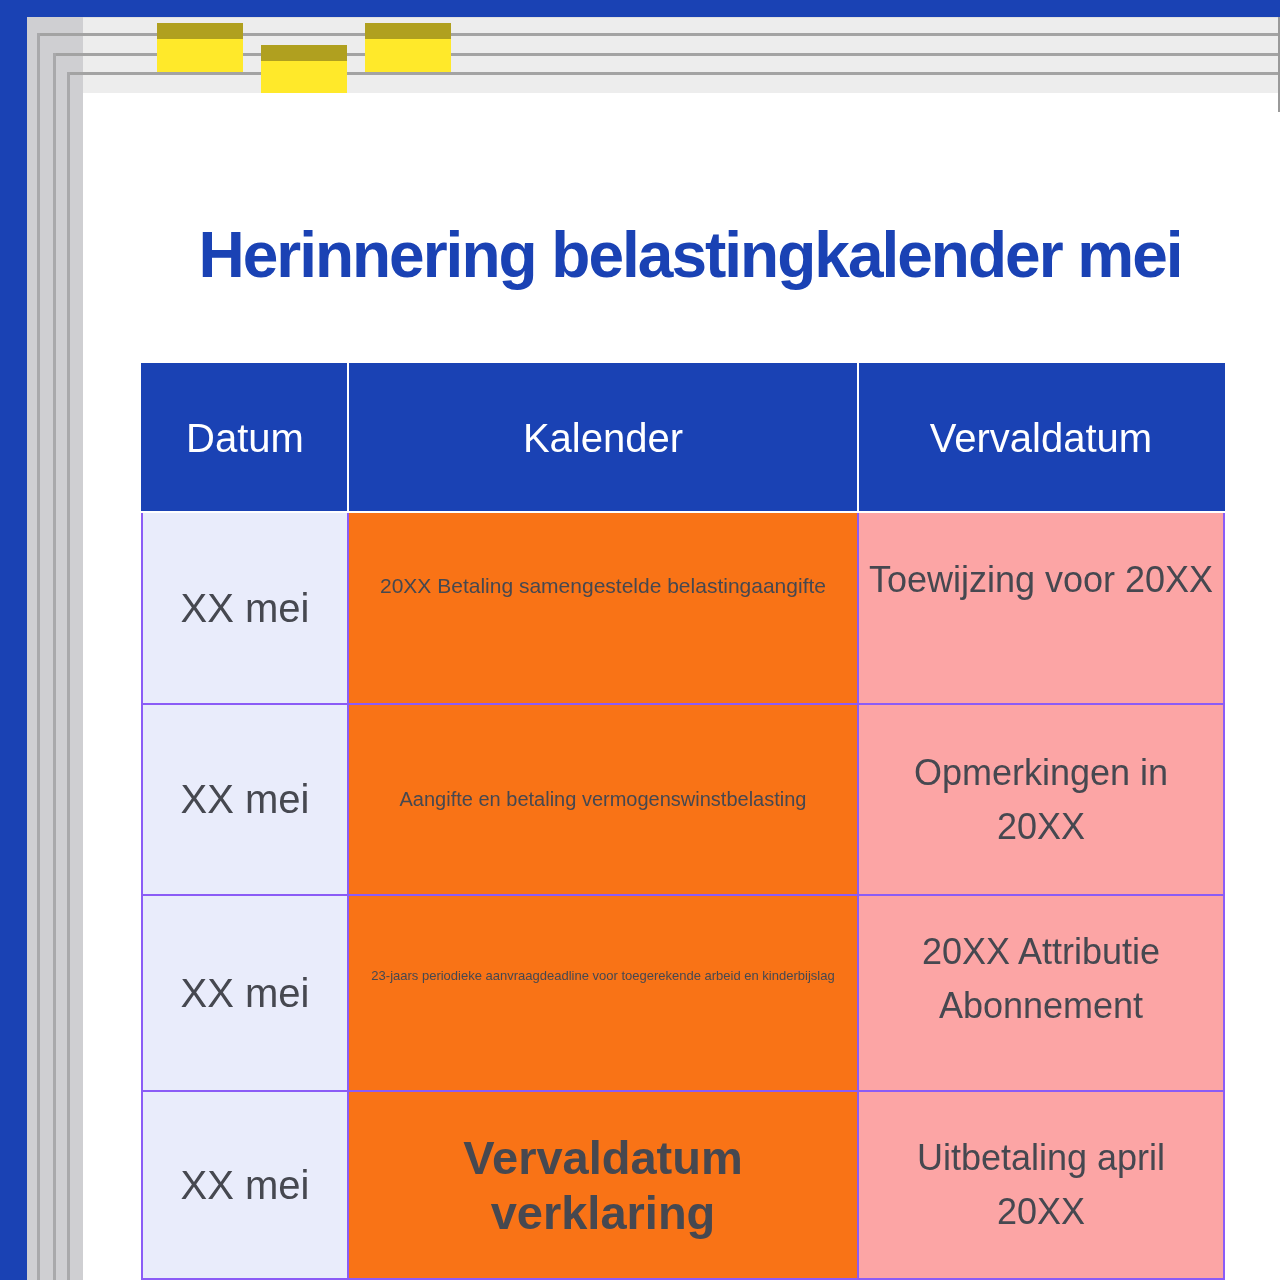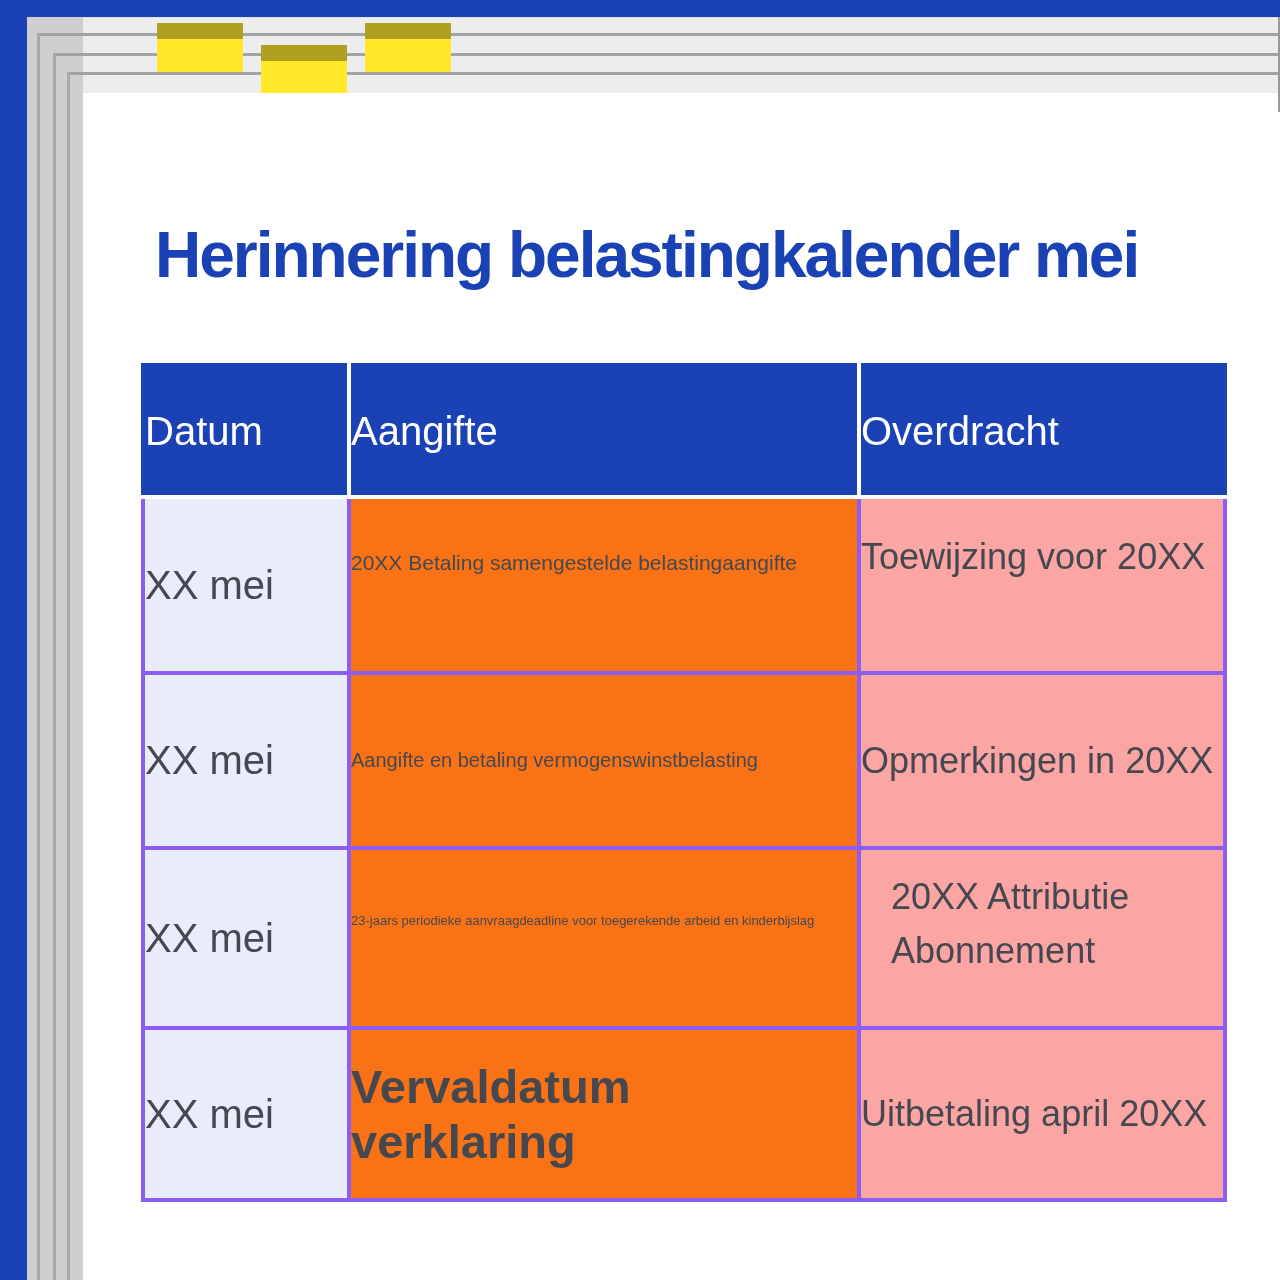--- a/index.html
+++ b/index.html
@@ -22,22 +22,22 @@
     position: absolute; left: 155px; top: 218px; width: 1070px;
     font-size: 64px; font-weight: bold; color: #1a42b4; letter-spacing: -2px;
     white-space: nowrap;
   }
 
   table.cal {
     position: absolute; left: 141px; top: 363px; width: 1082px;
     border-collapse: collapse; table-layout: fixed;
   }
   table.cal th, table.cal td {
-    border: 4px solid #8b5cf6; text-align: left; vertical-align: middle;
-    padding: 0; color: #464850;
+    border: 2px solid #8b5cf6; text-align: center; vertical-align: middle;
+    padding: 9px; color: #464850;
   }
   table.cal th {
     background: #1a42b4; color: #ffffff; font-weight: normal;
     font-size: 40px; height: 128px; border-color: #ffffff; border-top-color:#1a42b4;
   }
   table.cal th:first-child { border-left-color: #1a42b4; }
   table.cal th:last-child { border-right-color: #1a42b4; }
   td.date { background: #e9ecfb; font-size: 40px; margin-top: 40px; }
   td.kal { background: #f97316; }
   td.opm { background: #fca5a5; font-size: 36px; line-height: 54px; }
@@ -68,33 +68,33 @@
 <div class="note" style="left:157px;top:23px;height:49px;">
     <div class="band"></div>
   </div>
 <div class="note" style="left:261px;top:45px;height:48px;">
     <div class="band"></div>
   </div>
 <div class="note" style="left:365px;top:23px;height:49px;">
     <div class="band"></div>
   </div>
 
-<h1 class="title" style="margin:0;">Herinnering belastingkalender mei</h1>
+<h1 class="title" style="margin:0;text-align:center;">Herinnering belastingkalender mei</h1>
 
 <table class="cal">
   <colgroup>
     <col style="width:206px">
       <col style="width:510px">
       <col style="width:366px">
   </colgroup>
   <thead>
     <tr>
       <th>Datum</th>
-      <th>Aangifte</th>
-      <th>Overdracht</th>
+      <th>Kalender</th>
+      <th>Vervaldatum</th>
     </tr>
   </thead>
   <tbody>
     <tr class="r1">
       <td class="date">XX mei</td>
       <td class="kal k1"><span class="up">20XX Betaling samengestelde belastingaangifte</span></td>
       <td class="opm"><span class="up" style="top:-28px">Toewijzing voor 20XX</span></td>
     </tr>
     <tr class="r2">
       <td class="date">XX mei</td>

